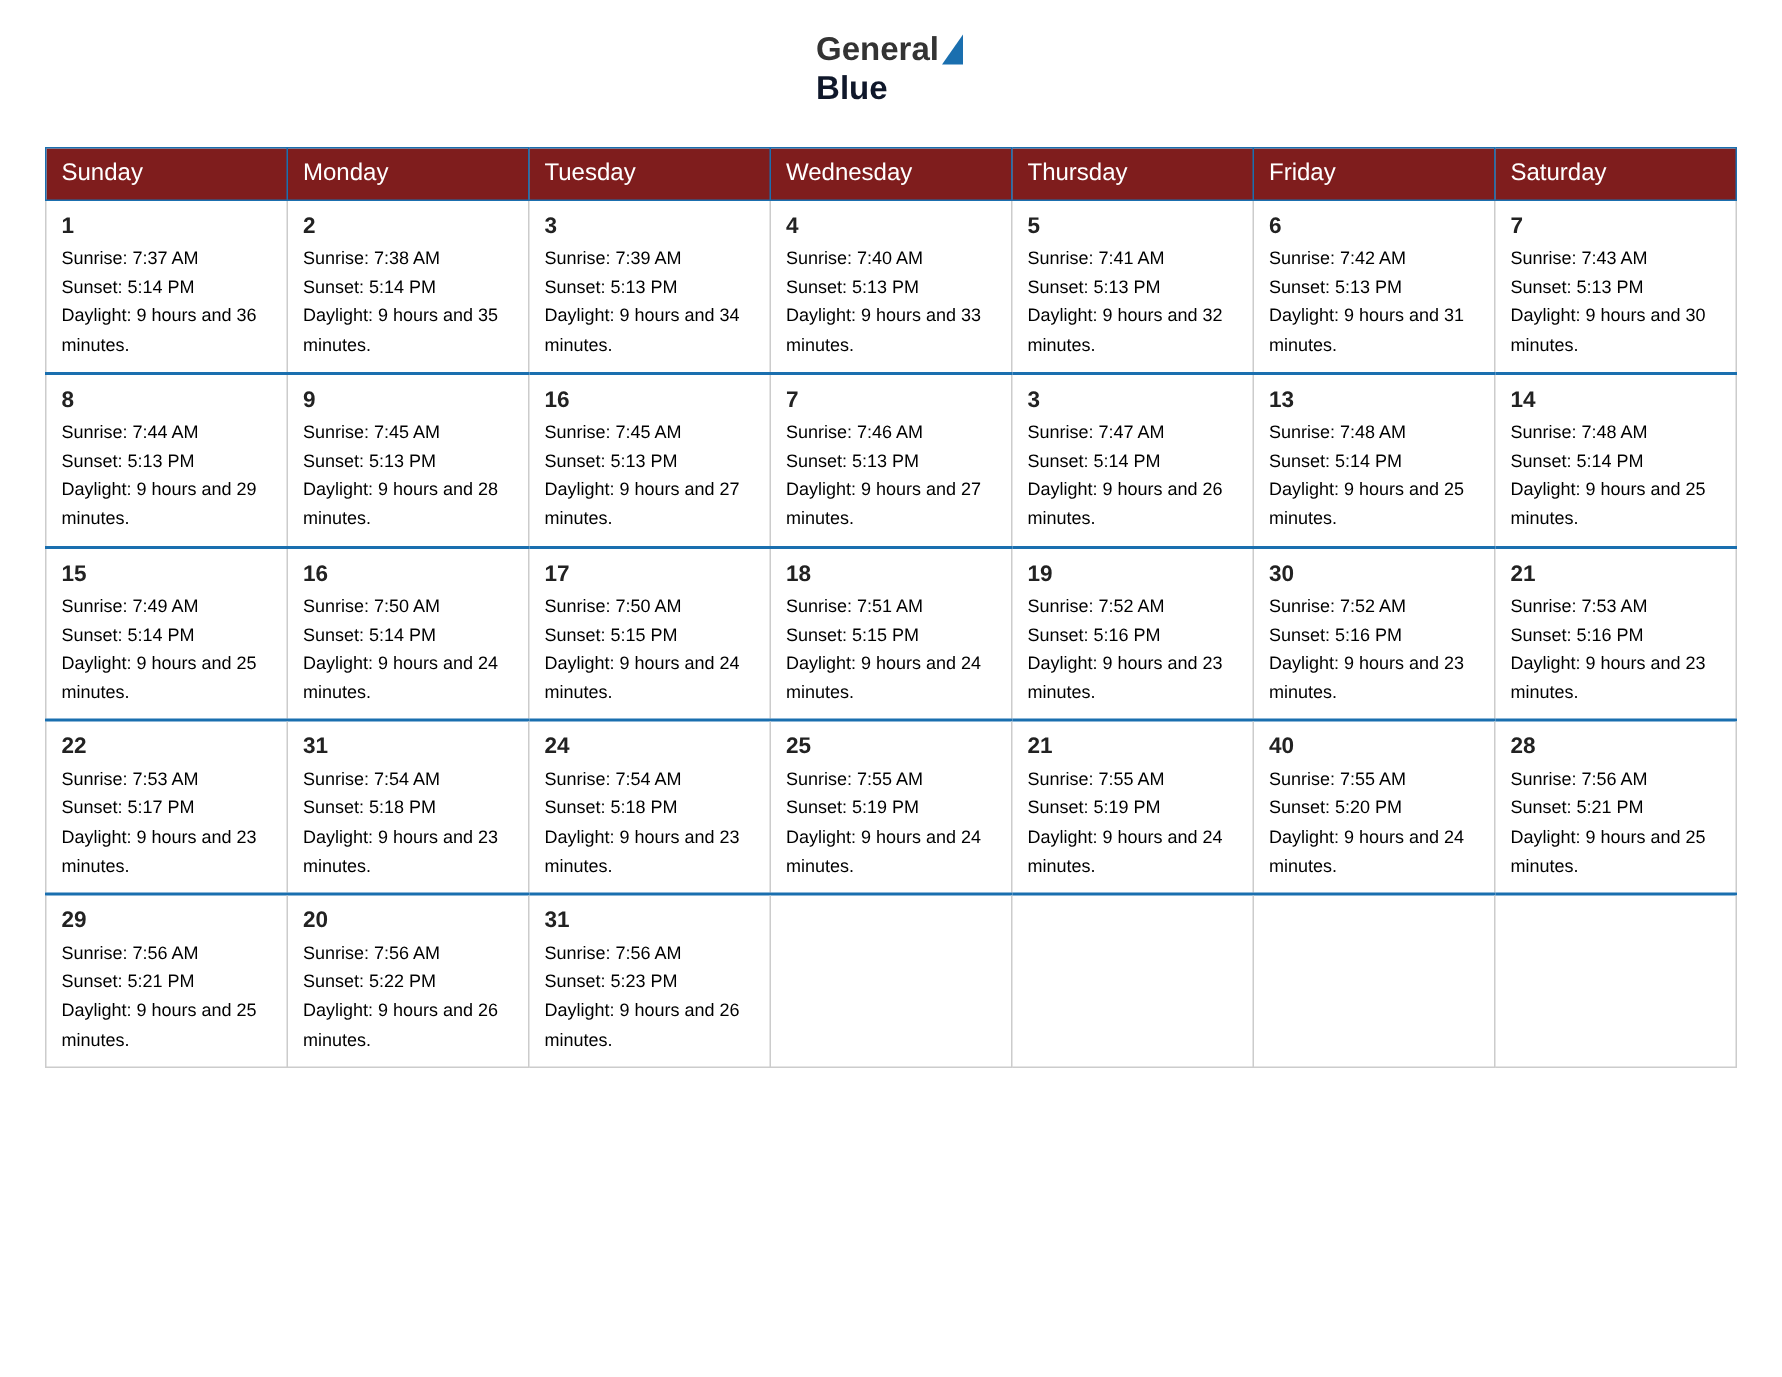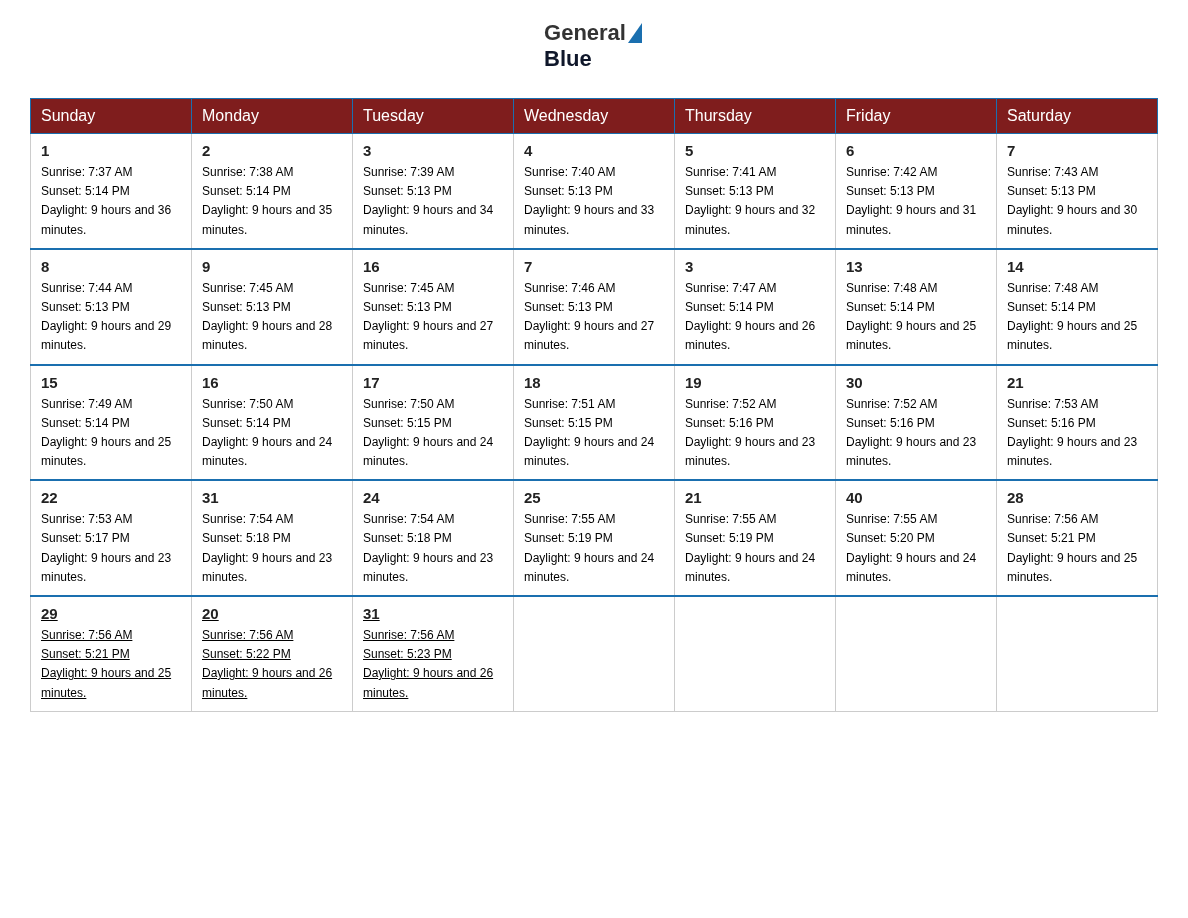--- a/index.html
+++ b/index.html
@@ -82,21 +82,20 @@
       display: block;
       margin-bottom: 4px;
     }
     .day-info {
       font-size: 12px;
       color: #000000;
       line-height: 1.6;
     }
     .calendar tr:last-child td {
       border-bottom: 1px solid #ccc;
-      text-decoration: underline;
     }
     .row-divider td {
       border-top: 2px solid #1a6faf;
     }
     .empty-cell {
       background: #fff;
     }
   </style>
 </head>
 <body>

